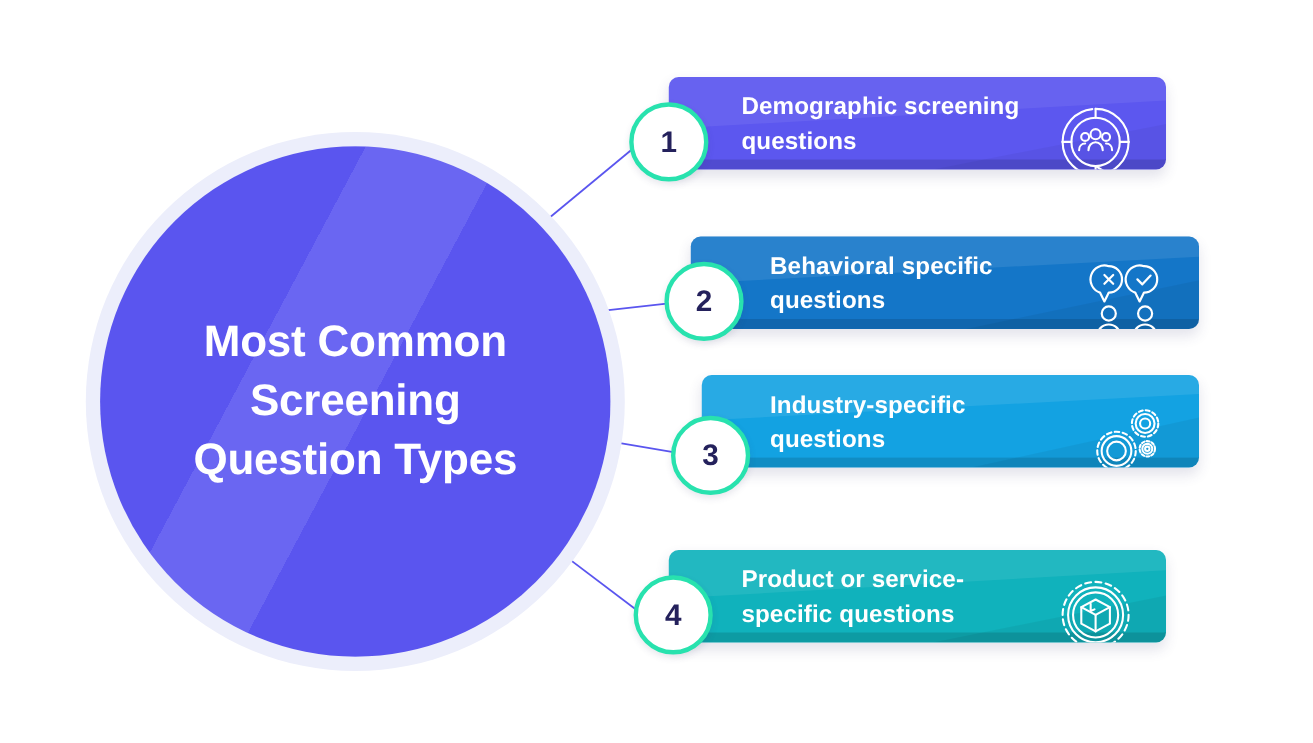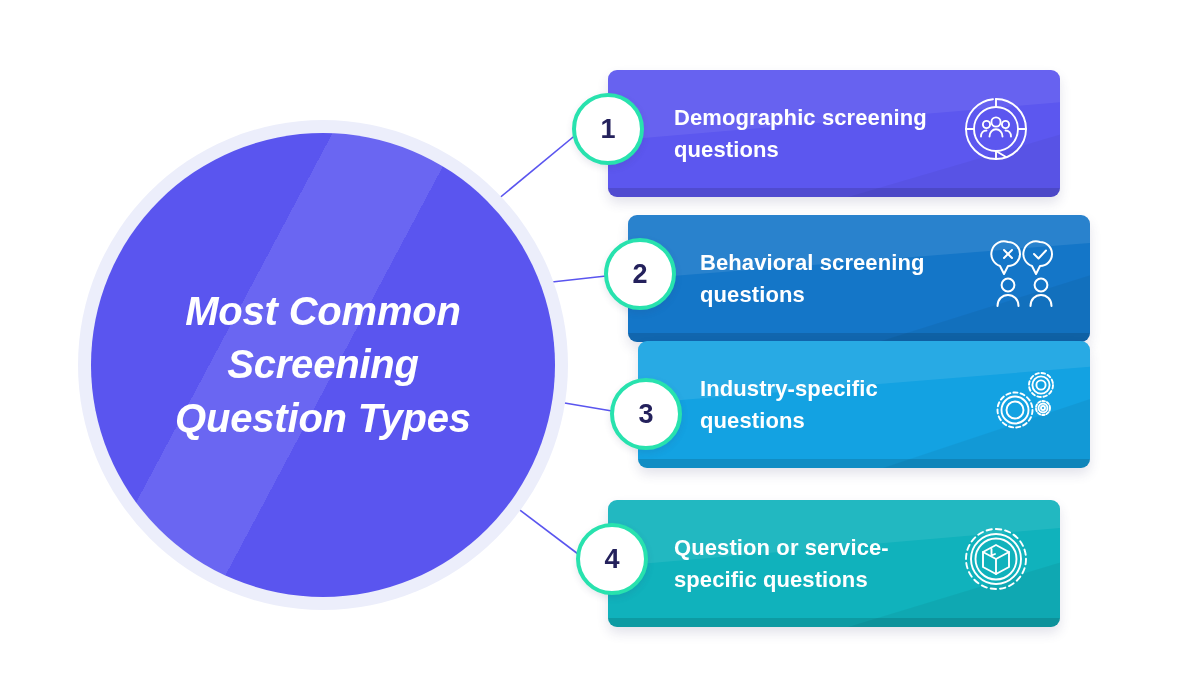--- a/index.html
+++ b/index.html
@@ -50,37 +50,36 @@
     width: 464px;
     height: 464px;
     border-radius: 50%;
     background: #5a55ef;
     background-image: linear-gradient(118deg, #5a55ef 0%, #5a55ef 34%, #6a66f2 34%, #6a66f2 52%, #5a55ef 52%, #5a55ef 100%);
     display: flex;
     align-items: center;
     justify-content: center;
     z-index: 3;
     overflow: hidden;
-    font-style: italic;
   }
   .hub-title {
     color: #ffffff;
     font-size: 40px;
     line-height: 1.33;
     font-weight: bold;
     text-align: center;
     letter-spacing: -0.2px;
     width: 400px;
     white-space: pre-line;
   }
 
   
   .card {
     position: absolute;
-    height: 127px;
+    height: 84px;
     border-radius: 9px;
     z-index: 4;
     display: flex;
     align-items: center;
     box-shadow: 0 6px 12px rgba(60, 60, 110, 0.14);
     overflow: hidden;
   }
   .card .sheen {
     position: absolute;
     left: 0; top: 0;
@@ -213,21 +212,21 @@
   <div class="badge" id="badge-1">
     <span>1</span>
   </div>
 
   <div class="card" id="card-2">
     <svg class="sheen" viewBox="0 0 462 118" preserveAspectRatio="none">
       <polygon points="0,0 462,0 462,26 0,60" fill="#ffffff" opacity="0.09"></polygon>
       <polygon points="250,118 462,56 462,118" fill="#000000" opacity="0.05"></polygon>
     </svg>
     <div class="bottombar"></div>
-    <div class="card-label">Behavioral screening
+    <div class="card-label">Behavioral specific
 questions</div>
     <div class="card-icon">
       <svg viewBox="0 0 72 72" width="72" height="72" fill="none" stroke="#ffffff" stroke-width="2" stroke-linecap="round" stroke-linejoin="round">
 
         <path d="M20 4 a12 12 0 0 1 0 24 l0 0 -4 8 -4 -8 a12 12 0 0 1 8 -24 z" transform="translate(-2,0)"></path>
         <line x1="14" y1="12" x2="22" y2="20"></line>
         <line x1="22" y1="12" x2="14" y2="20"></line>
 
         <path d="M52 4 a12 12 0 0 1 0 24 l0 0 -4 8 -4 -8 a12 12 0 0 1 8 -24 z" transform="translate(-2,0)"></path>
         <polyline points="44,16 48.5,20.5 56,12.5"></polyline>
@@ -278,21 +277,21 @@
   <div class="badge" id="badge-3">
     <span>3</span>
   </div>
 
   <div class="card" id="card-4">
     <svg class="sheen" viewBox="0 0 452 118" preserveAspectRatio="none">
       <polygon points="0,0 452,0 452,26 0,62" fill="#ffffff" opacity="0.08"></polygon>
       <polygon points="240,118 452,58 452,118" fill="#000000" opacity="0.05"></polygon>
     </svg>
     <div class="bottombar"></div>
-    <div class="card-label">Question or service-
+    <div class="card-label">Product or service-
 specific questions</div>
     <div class="card-icon">
       <svg viewBox="0 0 72 72" width="72" height="72" fill="none" stroke="#ffffff" stroke-width="1.9" stroke-linecap="round" stroke-linejoin="round">
         <g transform="translate(36,36)">
           <circle r="30" stroke-dasharray="5.4 4"></circle>
           <circle r="25"></circle>
           <circle r="20.5"></circle>
         </g>
 
         <polygon points="36,22 49,29 49,44 36,51 23,44 23,29"></polygon>

